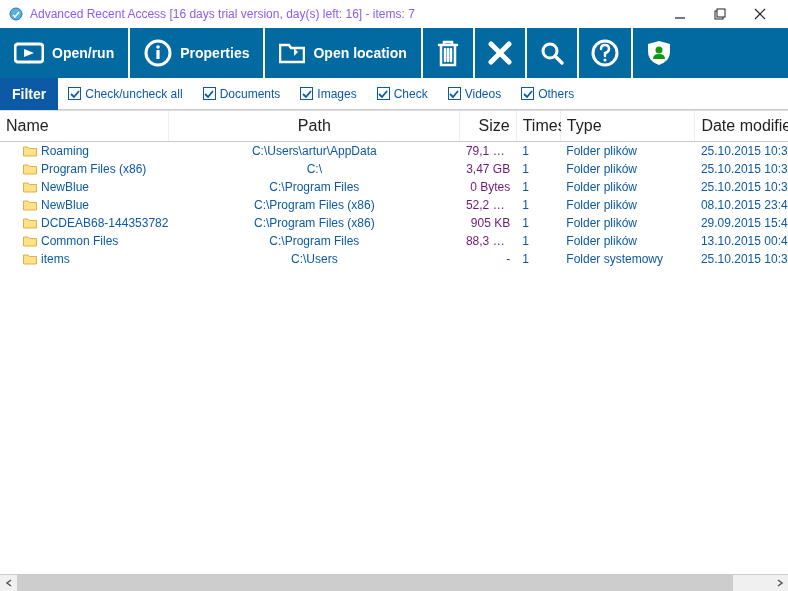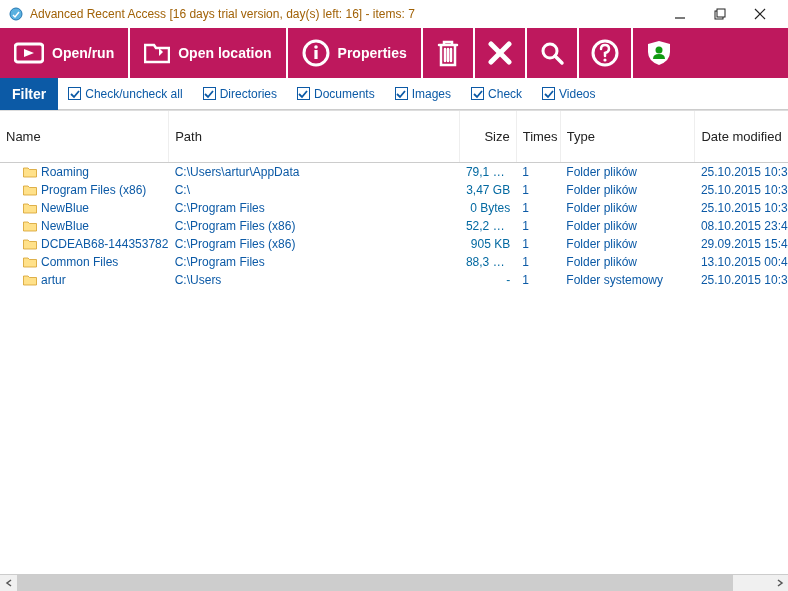--- a/index.html
+++ b/index.html
@@ -1,47 +1,47 @@
 <!DOCTYPE html>
 <html><head>
 <meta charset="utf-8">
 <style>
 * { box-sizing: border-box; margin: 0; padding: 0; }
 body { font-family: "Segoe UI", Tahoma, sans-serif; font-size: 12px; background: #fff; width: 788px; height: 591px; overflow: hidden; display: flex; flex-direction: column; }
 .titlebar { display: flex; align-items: center; height: 28px; padding: 0 8px; background: #fff; }
 .titlebar .app-icon { width: 16px; height: 16px; margin-right: 6px; }
-.titlebar .title { color: #a16207; font-size: 12px; flex: 0 0 auto; }
+.titlebar .title { color: #8b5cf6; font-size: 12px; flex: 0 0 auto; }
 .titlebar .spacer { flex: 1; }
 .titlebar .winbtn { width: 40px; height: 24px; display: flex; align-items: center; justify-content: center; cursor: pointer; }
 .titlebar .winbtn svg { width: 12px; height: 12px; }
-.toolbar { display: flex; background: #be185d; height: 50px; }
+.toolbar { display: flex; background: #0369a1; height: 50px; }
 .toolbar .btn { display: flex; align-items: center; justify-content: center; gap: 8px; padding: 0 14px; color: #fff; font-size: 14px; font-weight: 600; border-right: 2px solid #fff; cursor: pointer; white-space: nowrap; }
 .toolbar .btn:last-child { border-right: none; }
 .toolbar .btn.iconbtn { padding: 0 12px; }
 .toolbar .btn svg { flex: 0 0 auto; }
 .filterbar { display: flex; align-items: center; height: 32px; background: #fff; border-bottom: 1px solid #ccc; }
 .filterbar .filterlabel { background: #0c5aa6; color: #fff; font-weight: 600; font-size: 14px; padding: 16px 12px; height: 100%; display: flex; align-items: center; }
 .filterbar .fitem { display: flex; align-items: center; gap: 4px; padding: 10px 10px; color: #0c5aa6; font-size: 12px; cursor: pointer; height: 100%; }
 .filterbar .fitem .cb { width: 13px; height: 13px; border: 1px solid #0c5aa6; display: flex; align-items: center; justify-content: center; }
 .filterbar .fitem .cb svg { width: 10px; height: 10px; }
 .table-wrap { flex: 1; overflow: auto; border-top: 1px solid #ddd; position: relative; }
 .ttable { width: 826px; border-collapse: collapse; table-layout: fixed; }
-.ttable th { text-align: left; font-weight: 400; font-size: 13px; padding: 18px 6px; background: #fff; border-bottom: 1px solid #ccc; border-right: 1px solid #eee; color: #222; position: sticky; top: 0; }
+.ttable th { text-align: left; font-weight: 400; font-size: 16px; padding: 6px 6px; background: #fff; border-bottom: 1px solid #ccc; border-right: 1px solid #eee; color: #222; position: sticky; top: 0; }
 .ttable td { padding: 2px 6px; font-size: 12px; vertical-align: middle; white-space: nowrap; overflow: hidden; text-overflow: ellipsis; }
 .ttable .c-name { width: 168px; }
-.ttable .c-path { width: 290px; }
+.ttable .c-path { width: 290px; text-align: center; }
 .ttable .c-size { width: 56px; text-align: right; }
 .ttable .c-times { width: 44px; }
 .ttable .c-type { width: 134px; }
 .ttable .c-date { width: 130px; }
 .ttable tbody tr { height: 17px; }
 .namecell { display: flex; align-items: center; gap: 4px; color: #0c5aa6; margin-left: 17px; }
 .namecell .folder-icon { width: 14px; height: 12px; flex: 0 0 auto; }
 .pathcell { color: #0c5aa6; }
-.sizecell { color: #0369a1; text-align: right; margin-left: 20px; }
+.sizecell { color: #701a75; text-align: right; margin-left: 20px; }
 .timescell { color: #0c5aa6; }
 .typecell { color: #0c5aa6; }
 .datecell { color: #0c5aa6; }
 .hscroll { height: 17px; background: #f0f0f0; border-top: 1px solid #ccc; display: flex; align-items: center; }
 .hscroll .arrow { width: 17px; height: 17px; display: flex; align-items: center; justify-content: center; background: #f0f0f0; cursor: pointer; }
 .hscroll .track { flex: 1; height: 17px; background: #f0f0f0; position: relative; }
 .hscroll .thumb { position: absolute; left: 0; top: 0; width: 95%; height: 100%; background: #cdcdcd; border-radius: 0; }
 </style>
 </head>
 <body>
@@ -76,34 +76,34 @@
 
 <div class="toolbar">
   <div class="btn">
     <svg width="30" height="24" viewBox="0 0 30 24">
         <rect x="1" y="3" width="28" height="18" rx="3" fill="none" stroke="#fff" stroke-width="3"></rect>
         <path d="M10 8 L20 12 L10 16 Z" fill="#fff"></path>
       </svg>
     <span>Open/run</span>
   </div>
   <div class="btn">
-    <svg width="26" height="22" viewBox="0 0 26 22">
-        <path d="M1 6 L1 20 L25 20 L25 6 L12 6 L10 3 L1 3 Z" fill="none" stroke="#fff" stroke-width="2.5"></path>
-        <path d="M15 10 L15 6 L19 10 L15 14 L15 10" fill="#fff"></path>
-      </svg>
-    <span>Open location</span>
-  </div>
-  <div class="btn">
     <svg width="28" height="28" viewBox="0 0 28 28">
         <circle cx="14" cy="14" r="12" fill="none" stroke="#fff" stroke-width="3"></circle>
         <circle cx="14" cy="8" r="1.8" fill="#fff"></circle>
         <rect x="12.4" y="11" width="3.2" height="9" fill="#fff"></rect>
       </svg>
     <span>Properties</span>
   </div>
+  <div class="btn">
+    <svg width="26" height="22" viewBox="0 0 26 22">
+        <path d="M1 6 L1 20 L25 20 L25 6 L12 6 L10 3 L1 3 Z" fill="none" stroke="#fff" stroke-width="2.5"></path>
+        <path d="M15 10 L15 6 L19 10 L15 14 L15 10" fill="#fff"></path>
+      </svg>
+    <span>Open location</span>
+  </div>
   <div class="btn iconbtn">
     <svg width="26" height="28" viewBox="0 0 26 28">
         <path d="M4 6 L22 6 M9 6 L9 3 L17 3 L17 6 M6 6 L6 26 L20 26 L20 6 M10 10 L10 22 M13 10 L13 22 M16 10 L16 22" stroke="#fff" stroke-width="2.5" fill="none" stroke-linecap="round"></path>
       </svg>
   </div>
   <div class="btn iconbtn">
     <svg width="26" height="26" viewBox="0 0 26 26">
         <line x1="4" y1="4" x2="22" y2="22" stroke="#fff" stroke-width="5" stroke-linecap="round"></line>
         <line x1="22" y1="4" x2="4" y2="22" stroke="#fff" stroke-width="5" stroke-linecap="round"></line>
       </svg>
@@ -139,28 +139,20 @@
         </svg>
       </span>
     <span>Check/uncheck all</span>
   </div>
   <div class="fitem">
     <span class="cb">
         <svg viewBox="0 0 10 10">
           <path d="M1 5 L4 8 L9 2" stroke="#0c5aa6" stroke-width="1.8" fill="none"></path>
         </svg>
       </span>
-    <span>Directories</span>
-  </div>
-  <div class="fitem">
-    <span class="cb">
-        <svg viewBox="0 0 10 10">
-          <path d="M1 5 L4 8 L9 2" stroke="#0c5aa6" stroke-width="1.8" fill="none"></path>
-        </svg>
-      </span>
     <span>Documents</span>
   </div>
   <div class="fitem">
     <span class="cb">
         <svg viewBox="0 0 10 10">
           <path d="M1 5 L4 8 L9 2" stroke="#0c5aa6" stroke-width="1.8" fill="none"></path>
         </svg>
       </span>
     <span>Images</span>
   </div>
@@ -172,20 +164,28 @@
       </span>
     <span>Check</span>
   </div>
   <div class="fitem">
     <span class="cb">
         <svg viewBox="0 0 10 10">
           <path d="M1 5 L4 8 L9 2" stroke="#0c5aa6" stroke-width="1.8" fill="none"></path>
         </svg>
       </span>
     <span>Videos</span>
+  </div>
+  <div class="fitem">
+    <span class="cb">
+        <svg viewBox="0 0 10 10">
+          <path d="M1 5 L4 8 L9 2" stroke="#0c5aa6" stroke-width="1.8" fill="none"></path>
+        </svg>
+      </span>
+    <span>Others</span>
   </div>
 </div>
 
 <div class="table-wrap">
   <table class="ttable">
     <thead>
       <tr>
         <th class="c-name">Name</th>
         <th class="c-path">Path</th>
         <th class="c-size" style="text-align:right">Size</th>
@@ -284,21 +284,21 @@
           <td class="c-times timescell">1</td>
           <td class="c-type typecell">Folder plików</td>
           <td class="c-date datecell">13.10.2015 00:41</td>
         </tr>
         <tr>
           <td class="c-name">
             <div class="namecell">
               <svg class="folder-icon" viewBox="0 0 14 12">
                 <path d="M0.5 2 L0.5 11 L13.5 11 L13.5 3.5 L6.5 3.5 L5 2 Z" fill="#ffe18a" stroke="#d6a02b" stroke-width="0.8"></path>
               </svg>
-              <span>artur</span>
+              <span>items</span>
             </div>
           </td>
           <td class="c-path pathcell">C:\Users</td>
           <td class="c-size sizecell">-</td>
           <td class="c-times timescell">1</td>
           <td class="c-type typecell">Folder systemowy</td>
           <td class="c-date datecell">25.10.2015 10:39</td>
         </tr>
       </tbody>
   </table>

